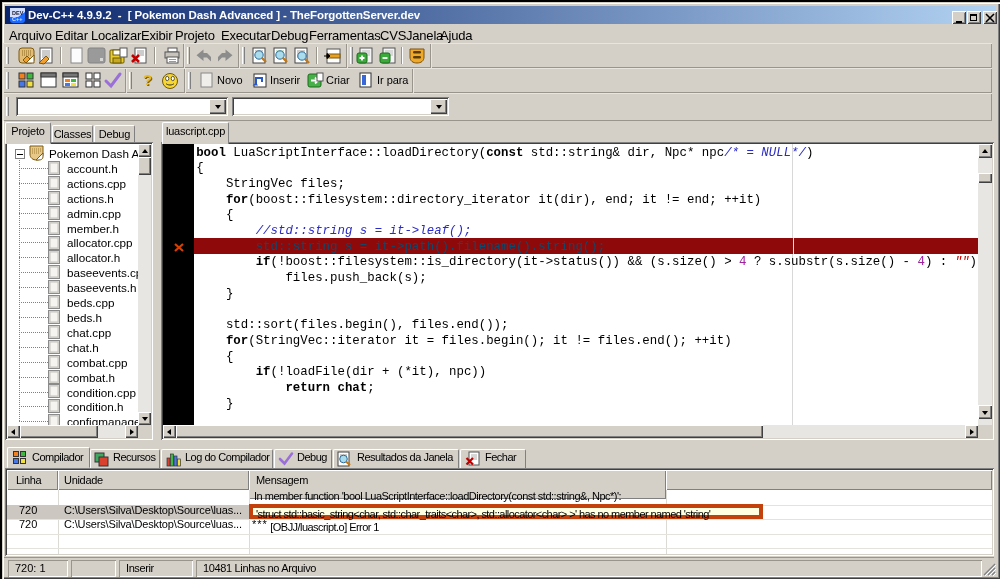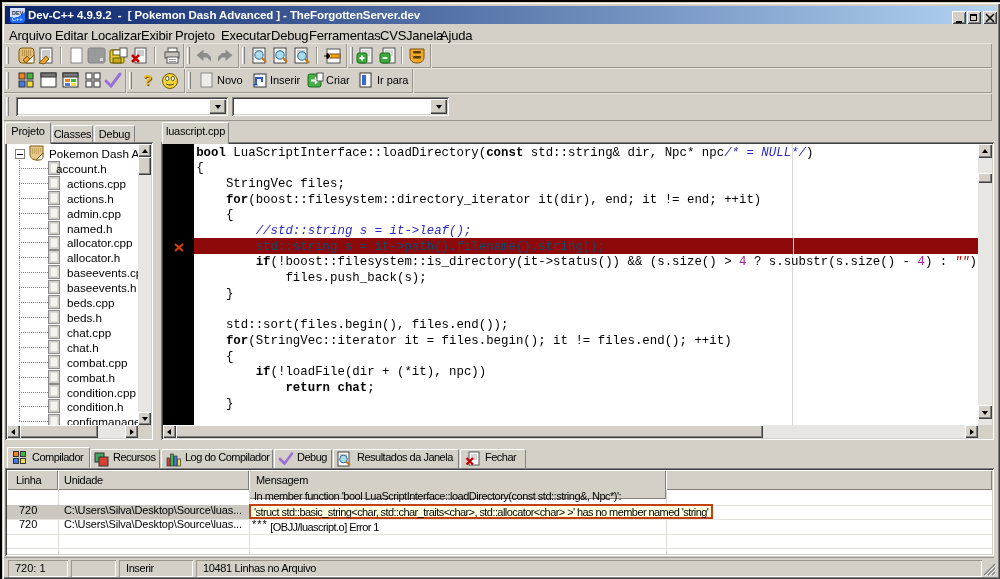--- a/index.html
+++ b/index.html
@@ -293,21 +293,21 @@
 <path d="M2 1 L15 1 L15 9 C15 13 12 15 8.5 15 C5 15 2 13 2 9 Z" fill="#e8c888" stroke="#7c5a10"></path>
 <path d="M4 4h9M4 6h9M4 8h7" stroke="#8a6920" stroke-width="0.8" stroke-dasharray="1 1"></path>
 <path d="M8 15 L15 8 L15 12 C15 14 13 15 11 15 Z" fill="#fff" stroke="#7c5a10"></path>
           </svg>
       <div style="position:absolute;left:47px;top:3px;white-space:nowrap">Pokemon Dash Adv</div>
       <div style="position:absolute;left:17px;top:24px;width:29px;height:1px;background-image:repeating-linear-gradient(to right,#808080 0 1px,transparent 1px 2px)"></div>
       <svg style="position:absolute;left:46px;top:17px" width="12" height="14" viewBox="0 0 12 14">
 <rect x="0.5" y="0.5" width="11" height="13" fill="#dddbd5" stroke="#8a8a8a"></rect>
 <rect x="2" y="2" width="8" height="10" fill="#f6f4f0" stroke="#c4c2bc"></rect>
           </svg>
-      <div style="position:absolute;left:54px;top:18px;white-space:nowrap">account.h</div>
+      <div style="position:absolute;left:65px;top:18px;white-space:nowrap">account.h</div>
       <div style="position:absolute;left:17px;top:39px;width:29px;height:1px;background-image:repeating-linear-gradient(to right,#808080 0 1px,transparent 1px 2px)"></div>
       <svg style="position:absolute;left:46px;top:32px" width="12" height="14" viewBox="0 0 12 14">
 <rect x="0.5" y="0.5" width="11" height="13" fill="#dddbd5" stroke="#8a8a8a"></rect>
 <rect x="2" y="2" width="8" height="10" fill="#f6f4f0" stroke="#c4c2bc"></rect>
           </svg>
       <div style="position:absolute;left:65px;top:33px;white-space:nowrap">actions.cpp</div>
       <div style="position:absolute;left:17px;top:54px;width:29px;height:1px;background-image:repeating-linear-gradient(to right,#808080 0 1px,transparent 1px 2px)"></div>
       <svg style="position:absolute;left:46px;top:47px" width="12" height="14" viewBox="0 0 12 14">
 <rect x="0.5" y="0.5" width="11" height="13" fill="#dddbd5" stroke="#8a8a8a"></rect>
 <rect x="2" y="2" width="8" height="10" fill="#f6f4f0" stroke="#c4c2bc"></rect>
@@ -317,21 +317,21 @@
       <svg style="position:absolute;left:46px;top:62px" width="12" height="14" viewBox="0 0 12 14">
 <rect x="0.5" y="0.5" width="11" height="13" fill="#dddbd5" stroke="#8a8a8a"></rect>
 <rect x="2" y="2" width="8" height="10" fill="#f6f4f0" stroke="#c4c2bc"></rect>
           </svg>
       <div style="position:absolute;left:65px;top:63px;white-space:nowrap">admin.cpp</div>
       <div style="position:absolute;left:17px;top:84px;width:29px;height:1px;background-image:repeating-linear-gradient(to right,#808080 0 1px,transparent 1px 2px)"></div>
       <svg style="position:absolute;left:46px;top:77px" width="12" height="14" viewBox="0 0 12 14">
 <rect x="0.5" y="0.5" width="11" height="13" fill="#dddbd5" stroke="#8a8a8a"></rect>
 <rect x="2" y="2" width="8" height="10" fill="#f6f4f0" stroke="#c4c2bc"></rect>
           </svg>
-      <div style="position:absolute;left:65px;top:78px;white-space:nowrap">named.h</div>
+      <div style="position:absolute;left:65px;top:78px;white-space:nowrap">member.h</div>
       <div style="position:absolute;left:17px;top:98px;width:29px;height:1px;background-image:repeating-linear-gradient(to right,#808080 0 1px,transparent 1px 2px)"></div>
       <svg style="position:absolute;left:46px;top:92px" width="12" height="14" viewBox="0 0 12 14">
 <rect x="0.5" y="0.5" width="11" height="13" fill="#dddbd5" stroke="#8a8a8a"></rect>
 <rect x="2" y="2" width="8" height="10" fill="#f6f4f0" stroke="#c4c2bc"></rect>
           </svg>
       <div style="position:absolute;left:65px;top:92px;white-space:nowrap">allocator.cpp</div>
       <div style="position:absolute;left:17px;top:113px;width:29px;height:1px;background-image:repeating-linear-gradient(to right,#808080 0 1px,transparent 1px 2px)"></div>
       <svg style="position:absolute;left:46px;top:106px" width="12" height="14" viewBox="0 0 12 14">
 <rect x="0.5" y="0.5" width="11" height="13" fill="#dddbd5" stroke="#8a8a8a"></rect>
 <rect x="2" y="2" width="8" height="10" fill="#f6f4f0" stroke="#c4c2bc"></rect>
@@ -541,21 +541,21 @@
       <div class="gtxt" style="left:247px;top:19.5px">In member function 'bool LuaScriptInterface::loadDirectory(const std::string&amp;, Npc*)':</div>
 
       <div class="abs" style="left:0;top:34.5px;width:242px;height:14.5px;background:#ccc8c1"></div>
       <div class="gtxt" style="left:12px;top:33.5px;letter-spacing:0">720</div>
       <div class="gtxt" style="left:57px;top:33.5px;letter-spacing:-0.15px">C:\Users\Silva\Desktop\Source\luas...</div>
 
       <div class="gtxt" style="left:12px;top:47.5px;letter-spacing:0">720</div>
       <div class="gtxt" style="left:57px;top:47.5px;letter-spacing:-0.15px">C:\Users\Silva\Desktop\Source\luas...</div>
       <div class="gtxt" style="left:245px;top:47.5px;letter-spacing:-0.55px"><span style="vertical-align:3px;letter-spacing:1px">***</span> [OBJJ/luascript.o] Error 1</div>
 
-      <div class="abs" style="left:242px;top:34px;width:464px;height:15px;background:#ffffe1;border:2px solid #c2410c">
+      <div class="abs" style="left:242px;top:34px;width:514px;height:15px;background:#ffffe1;border:4px solid #c2410c">
         <div class="gtxt" style="left:3px;top:-0.5px;font-size:11px;letter-spacing:-0.57px">'struct std::basic_string&lt;char, std::char_traits&lt;char&gt;, std::allocator&lt;char&gt; &gt;' has no member named 'string'</div>
       </div>
     </div>
   </div>
   <div id="statusbar" style="position:absolute;left:-2px;top:-2px;width:0;height:0">
     <div class="abs" style="left:3px;top:556px;width:990px;height:1px;background:#9a958c"></div>
     <div class="spanel" style="left:7px;width:60px">
         <span>720: 1</span>
       </div>
     <div class="spanel" style="left:70px;width:45px"></div>

